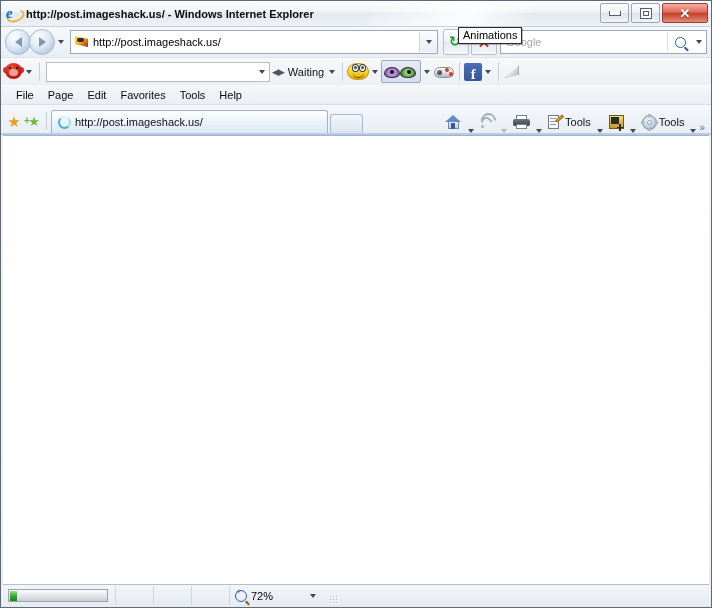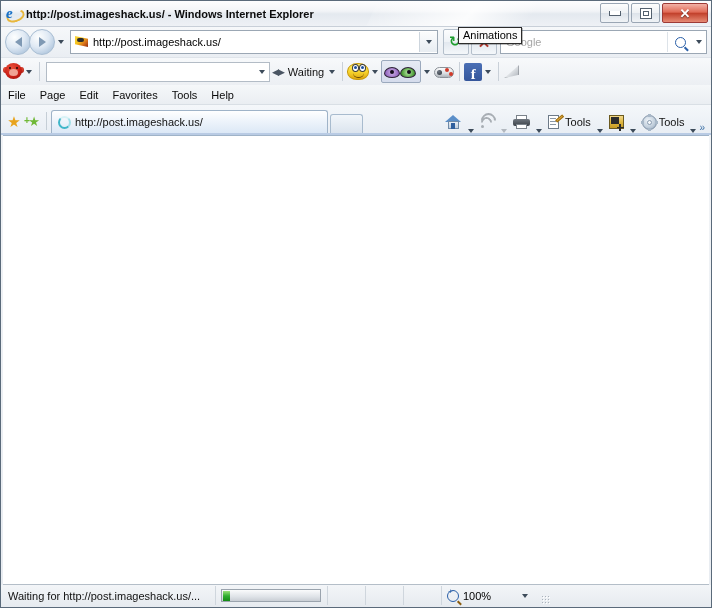--- a/index.html
+++ b/index.html
@@ -345,21 +345,21 @@
     font-size: 11px; color: #000;
     z-index: 30;
     white-space: nowrap;
     box-shadow: 1px 1px 0 rgba(0,0,0,.25);
   }
 
   
   .menubar {
     height: 19px; flex:none;
     display: flex; align-items: center;
-    padding-left: 0;
+    padding-left: 8px;
     background: linear-gradient(to bottom,#f5f7f9 0%, #eaeef2 100%);
     border-bottom: 1px solid #d9dfe5;
     position: relative; z-index: 5;
   }
   .menubar .mi {
     font-size: 11px; color: #0a0a0a;
     padding: 1px 7px;
   }
 
   
@@ -785,32 +785,31 @@
         <div class="caret"></div>
       </div>
 
     <div class="chev">»</div>
   </div>
   <div class="cmdbar-line"></div>
 
   <div class="content"></div>
 
   <div class="statusbar">
-    <div class="sb-pane sb-status">Waiting for http://post.imageshack.us/...</div>
     <div class="sb-pane sb-prog">
       <div class="progress">
         <div class="bar"></div>
       </div>
     </div>
     <div class="sb-pane sb-blank"></div>
     <div class="sb-pane sb-blank"></div>
     <div class="sb-pane sb-blank"></div>
     <div class="sb-pane sb-zoom">
       <div class="zoommag"></div>
-      <span>100%</span>
+      <span>72%</span>
       <div class="histdrop" style="margin-left:auto">
           <div class="caret"></div>
         </div>
     </div>
     <div class="grip">
         <i></i>
       </div>
   </div>
 
 </div>

